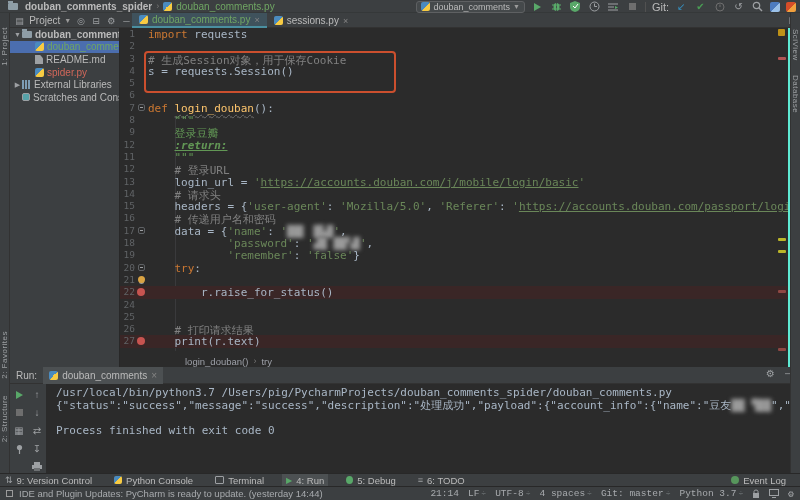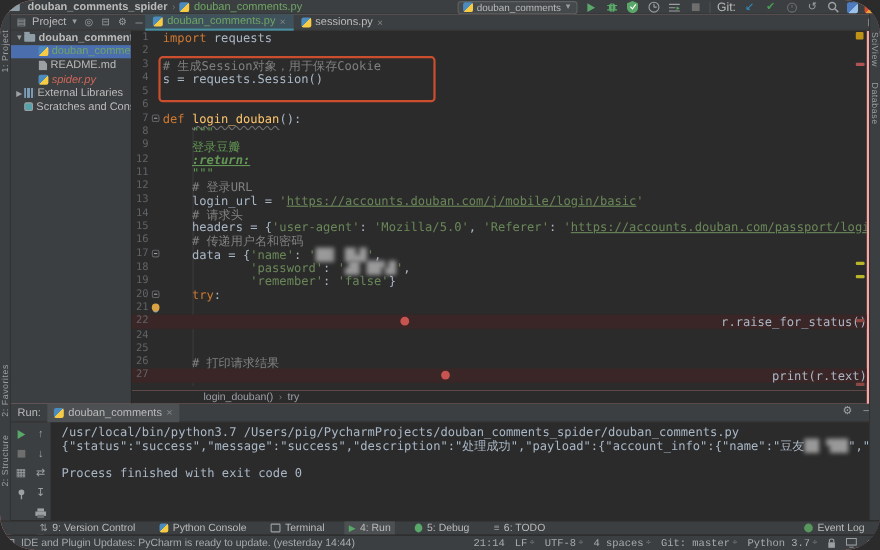--- a/index.html
+++ b/index.html
@@ -1,19 +1,19 @@
 <!DOCTYPE html>
 <html><head>
 <meta charset="utf-8">
 <style>
   * { box-sizing: border-box; margin: 0; padding: 0; }
   html,body { width:800px; height:500px; overflow:hidden; background:#2B2B2B;
     font-family:"Liberation Sans","DejaVu Sans",sans-serif; }
-  .app { position:relative; width:800px; height:500px; background:#fca5a5; overflow:hidden;
-    color:#BBBBBB; font-size:10px;border-radius:32px; }
+  .app { position:relative; width:800px; height:500px; background:#5eead4; overflow:hidden;
+    color:#BBBBBB; font-size:10px; }
 
   
   .titlebar { position:absolute; left:0; top:0; width:800px; height:13px; background:#3C3F41;
     display:flex; align-items:center; padding-left:8px; gap:4px; border-bottom:1px solid #353839; }
   .crumb-sep { color:#777; font-size:9px; }
   .proj-name { color:#BBBBBB; font-weight:bold; font-size:10px; }
   .file-green { color:#6FA563; font-size:10px; }
   .title-right { position:absolute; right:4px; top:0; height:13px; display:flex; align-items:center; gap:6px; }
   .runcfg { display:flex; align-items:center; gap:3px; border:1px solid #5E6062; background:#45494B;
     border-radius:3px; height:12px; padding:0 4px; font-size:9px; color:#BBBBBB; }
@@ -54,26 +54,26 @@
   .ticon { flex:none; margin-right:3px; display:inline-block; }
   .ticon.python { width:9px; height:9px; border-radius:2px; background:linear-gradient(135deg,#4B8BBE 50%,#F7CB43 50%); }
   .ticon.folder { width:10px; height:7px; background:#8E9DA6; border-radius:1px; position:relative; }
   .ticon.folder::before { content:""; position:absolute; top:-2px; left:0; width:5px; height:2px; background:#8E9DA6; }
   .ticon.file { width:8px; height:9px; background:#9DA0A3; clip-path:polygon(0 0,65% 0,100% 35%,100% 100%,0 100%); }
   .ticon.libs { width:9px; height:9px; background:repeating-linear-gradient(90deg,#7C9CB5 0 2px,#3C3F41 2px 3px); }
   .ticon.scratch { width:8px; height:8px; border:1px solid #9DA0A3; border-radius:2px; background:#56A2A8; }
   .tlabel { font-size:10px; color:#BBBBBB; }
   .tlabel.bold { font-weight:bold; }
   .tlabel.green { color:#6FA563; }
-  .tlabel.red { color:#D1675A;font-style:italic; }
+  .tlabel.red { color:#D1675A; }
 
   
   .editor { position:absolute; left:120px; top:28px; width:668px; height:327px; background:#2B2B2B; overflow:hidden; z-index:1; }
   .cline { position:relative; display:flex; height:12.3px; line-height:12.3px; white-space:pre; }
-  .cline.bp { background:#3A2626;justify-content:space-between; }
+  .cline.bp { background:#3A2626; }
   .lnum { flex:none; width:15px; text-align:right; color:#606366; font:9.5px "DejaVu Sans Mono",monospace; }
   .gic { flex:none; width:13px; position:relative; }
   .bpdot { position:absolute; left:2px; top:2px; width:8px; height:8px; border-radius:50%; background:#C75450; }
   .bulb { position:absolute; left:3px; top:2px; width:7px; height:7px; border-radius:50%; background:#D9A343; box-shadow:0 2px 0 -1px #9b9b9b; }
   .fold { position:absolute; left:3px; top:2px; width:7px; height:7px; border:1px solid #5E6164; border-radius:2px; }
   .fold::before { content:""; position:absolute; left:1px; top:2px; width:3px; height:1px; background:#9DA0A3; }
   .ctext { font:11px "DejaVu Sans Mono",monospace; color:#A9B7C6; white-space:pre; }
   .kw  { color:#CC7832; }
   .pl  { color:#A9B7C6; }
   .str { color:#6A8759; }
@@ -103,21 +103,21 @@
   .run-hdr-right { position:absolute; right:8px; top:1px; display:flex; gap:10px; color:#9DA0A3; font-size:10px; }
   .pyico { width:9px; height:9px; border-radius:2px; background:linear-gradient(135deg,#4B8BBE 50%,#F7CB43 50%); display:inline-block; }
   .run-toolcol { position:absolute; top:17px; bottom:0; width:18px; display:flex; flex-direction:column; align-items:center; gap:7px; padding-top:5px; }
   .tc1 { left:0; } .tc2 { left:18px; }
   .rt-ic { width:12px; height:11px; display:flex; align-items:center; justify-content:center; color:#9DA0A3; font-size:10px; }
   .console { position:absolute; left:36px; top:17px; right:0; bottom:0; background:#2B2B2B; padding:3px 0 0 10px; overflow:hidden; }
   .con-line { font:11px "DejaVu Sans Mono",monospace; color:#BBBBBB; height:12.5px; line-height:12.5px; white-space:pre; }
 
   
   .twbar { position:absolute; left:0; top:473px; width:800px; height:13px; background:#3C3F41; border-top:1px solid #282828;
-    display:flex; align-items:center; gap:14px; padding-left:32px; z-index:6; }
+    display:flex; align-items:center; gap:14px; padding-left:1px; z-index:6; }
   .twitem { display:flex; align-items:center; gap:4px; height:13px; padding:0 4px; font-size:9.5px; color:#BBBBBB; }
   .twitem.active { background:#4C5052; }
   .twi { display:inline-flex; align-items:center; justify-content:center; }
   .twi.git-branch-icon::before { content:"⇅"; color:#9DA0A3; font-size:9px; }
   .twi.python-icon { width:8px; height:8px; border-radius:2px; background:linear-gradient(135deg,#4B8BBE 50%,#F7CB43 50%); }
   .twi.terminal-icon { width:9px; height:8px; border:1px solid #9DA0A3; border-radius:1px; }
   .twi.run-icon::before { content:"▶"; color:#59A869; font-size:8px; }
   .twi.debug-icon { width:7px; height:8px; border-radius:50%; background:#59A869; }
   .twi.todo-icon::before { content:"≡"; color:#9DA0A3; font-size:9px; }
   .eventlog { position:absolute; right:14px; display:flex; align-items:center; gap:4px; font-size:9.5px; color:#BBBBBB; }

